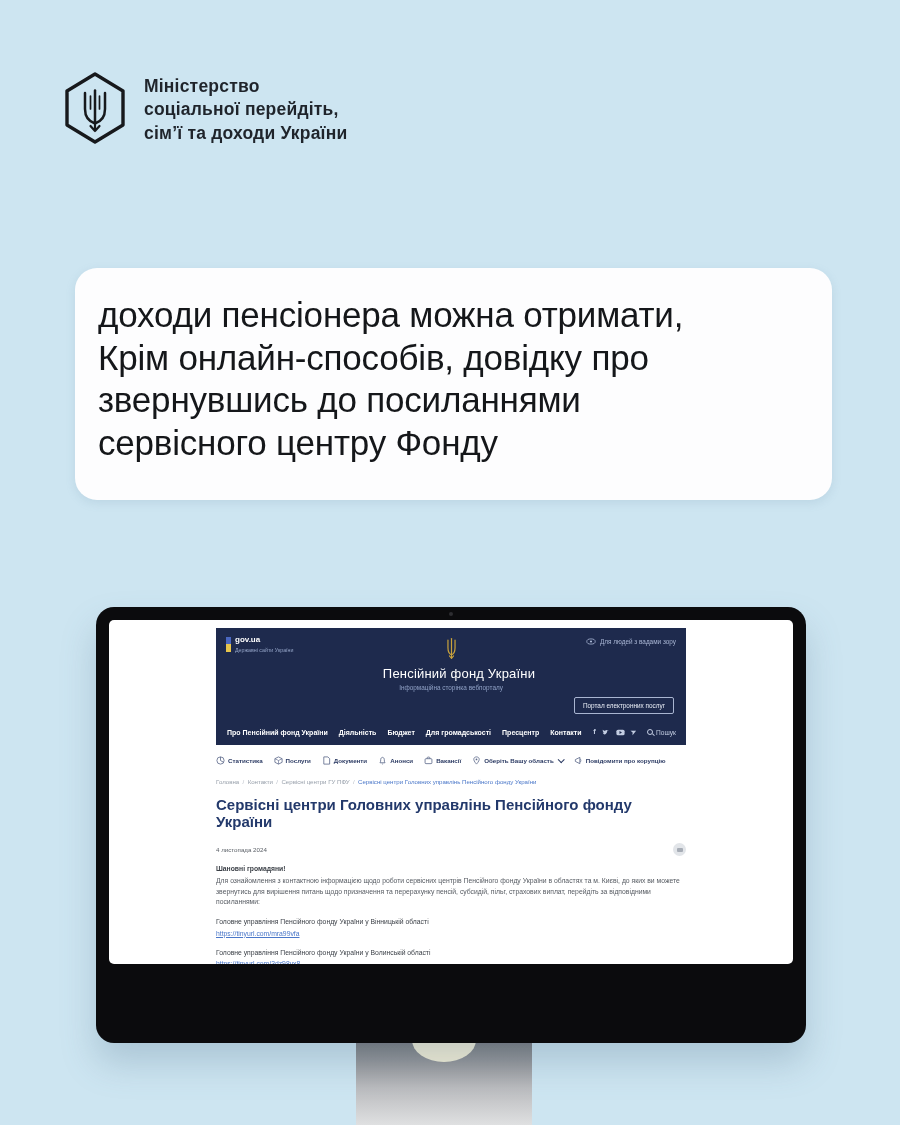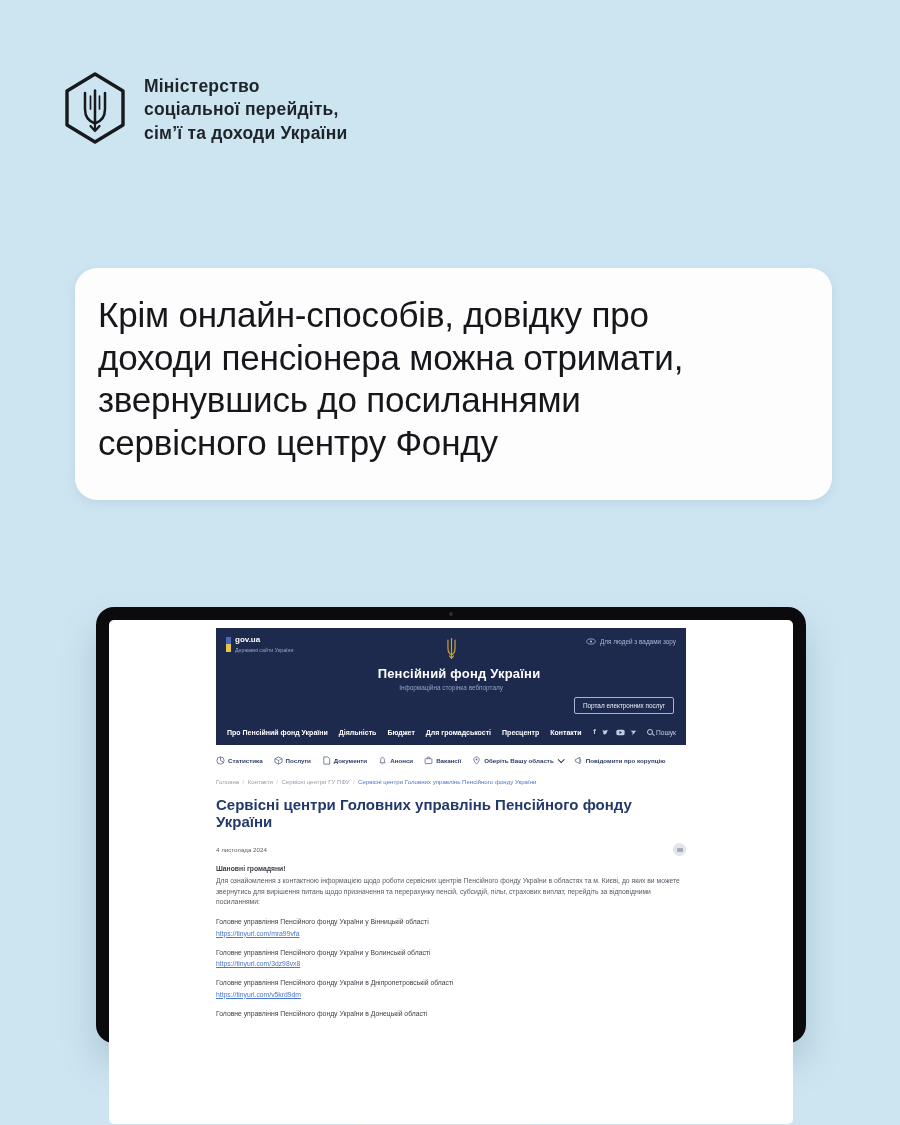--- a/index.html
+++ b/index.html
@@ -28,33 +28,33 @@
     position:absolute;left:50%;top:-22px;transform:translateX(-50%);
     width:64px;height:44px;border-radius:50%;background:#f4efd6;
   }
   .monitor-bezel{
     position:absolute;left:96px;top:607px;width:710px;height:436px;z-index:2;
     background:#0b0b0d;border-radius:18px;
     box-shadow:0 20px 35px rgba(85,120,145,.28);
   }
   .camera-dot{position:absolute;top:5px;left:50%;transform:translateX(-50%);width:4px;height:4px;border-radius:50%;background:#2e2e31;}
   .monitor-screen{
-    position:absolute;left:13px;top:13px;width:684px;height:504px;
+    position:absolute;left:13px;top:13px;width:684px;height:344px;
     background:#ffffff;border-radius:5px;overflow:hidden;
   }
   
   .site{width:470px;margin:8px auto 0;position:relative;color:#222;}
   .site-header{position:relative;background:#1e2a4d;height:117px;color:#fff;}
   .gov{position:absolute;left:10px;top:8px;display:flex;gap:4px;align-items:flex-start;}
   .gov-flag{width:5px;height:15px;background:linear-gradient(#4a67c0 50%,#e7c54c 50%);margin-top:1px;}
   .gov-name{font-size:8px;font-weight:700;line-height:1;}
   .gov-sub{font-size:5.3px;color:#93a3c6;margin-top:2.5px;}
   .access{position:absolute;right:10px;top:10px;display:flex;align-items:center;gap:4px;font-size:6.4px;color:#a9b6d4;}
   .masthead{text-align:center;padding-top:9px;}
-  .site-title{font-size:13px;font-weight:700;margin-top:2px;letter-spacing:.2px;padding-left:16px;}
+  .site-title{font-size:13px;font-weight:400;margin-top:2px;letter-spacing:.2px;padding-left:16px;}
   .site-subtitle{font-size:6.4px;color:#8fa0c5;margin-top:3px;}
   .portal-btn{position:absolute;right:12px;top:69px;border:1px solid #a9b5d1;color:#e9edf6;font-size:6.4px;padding:4px 8px;border-radius:2px;background:transparent;font-family:inherit;}
   .site-nav{position:absolute;left:11px;right:10px;bottom:9px;display:flex;align-items:center;gap:11px;font-size:7px;font-weight:700;white-space:nowrap;}
   .nav-item{cursor:pointer;}
   .socials{display:flex;align-items:center;gap:6px;margin-left:auto;color:#c3cde2;}
   .soc{font-size:7.5px;font-weight:700;line-height:1;}
   .tg{display:inline-block;transform:rotate(-25deg);font-size:6.5px;}
   .search{display:flex;align-items:center;gap:3px;color:#c3cde2;font-weight:400;font-size:6.6px;}
   .mag{position:relative;width:6px;height:6px;}
   .mag::before{content:"";position:absolute;left:0;top:0;width:4px;height:4px;border:1px solid #c3cde2;border-radius:50%;}
@@ -94,22 +94,22 @@
   </div>
   <div class="brand-text">
     <div>Міністерство</div>
     <div>соціальної перейдіть,</div>
     <div>сім’ї та доходи України</div>
   </div>
 </div>
 
 <div class="headline-card">
   <div class="headline">
+    <div>доходи пенсіонера можна отримати,</div>
     <div>Крім онлайн-способів, довідку про</div>
-    <div>доходи пенсіонера можна отримати,</div>
     <div>звернувшись до посиланнями</div>
     <div>сервісного центру Фонду</div>
   </div>
 </div>
 
 <div class="monitor-stand">
   <div class="stand-notch"></div>
 </div>
 
 <div class="monitor-bezel">

